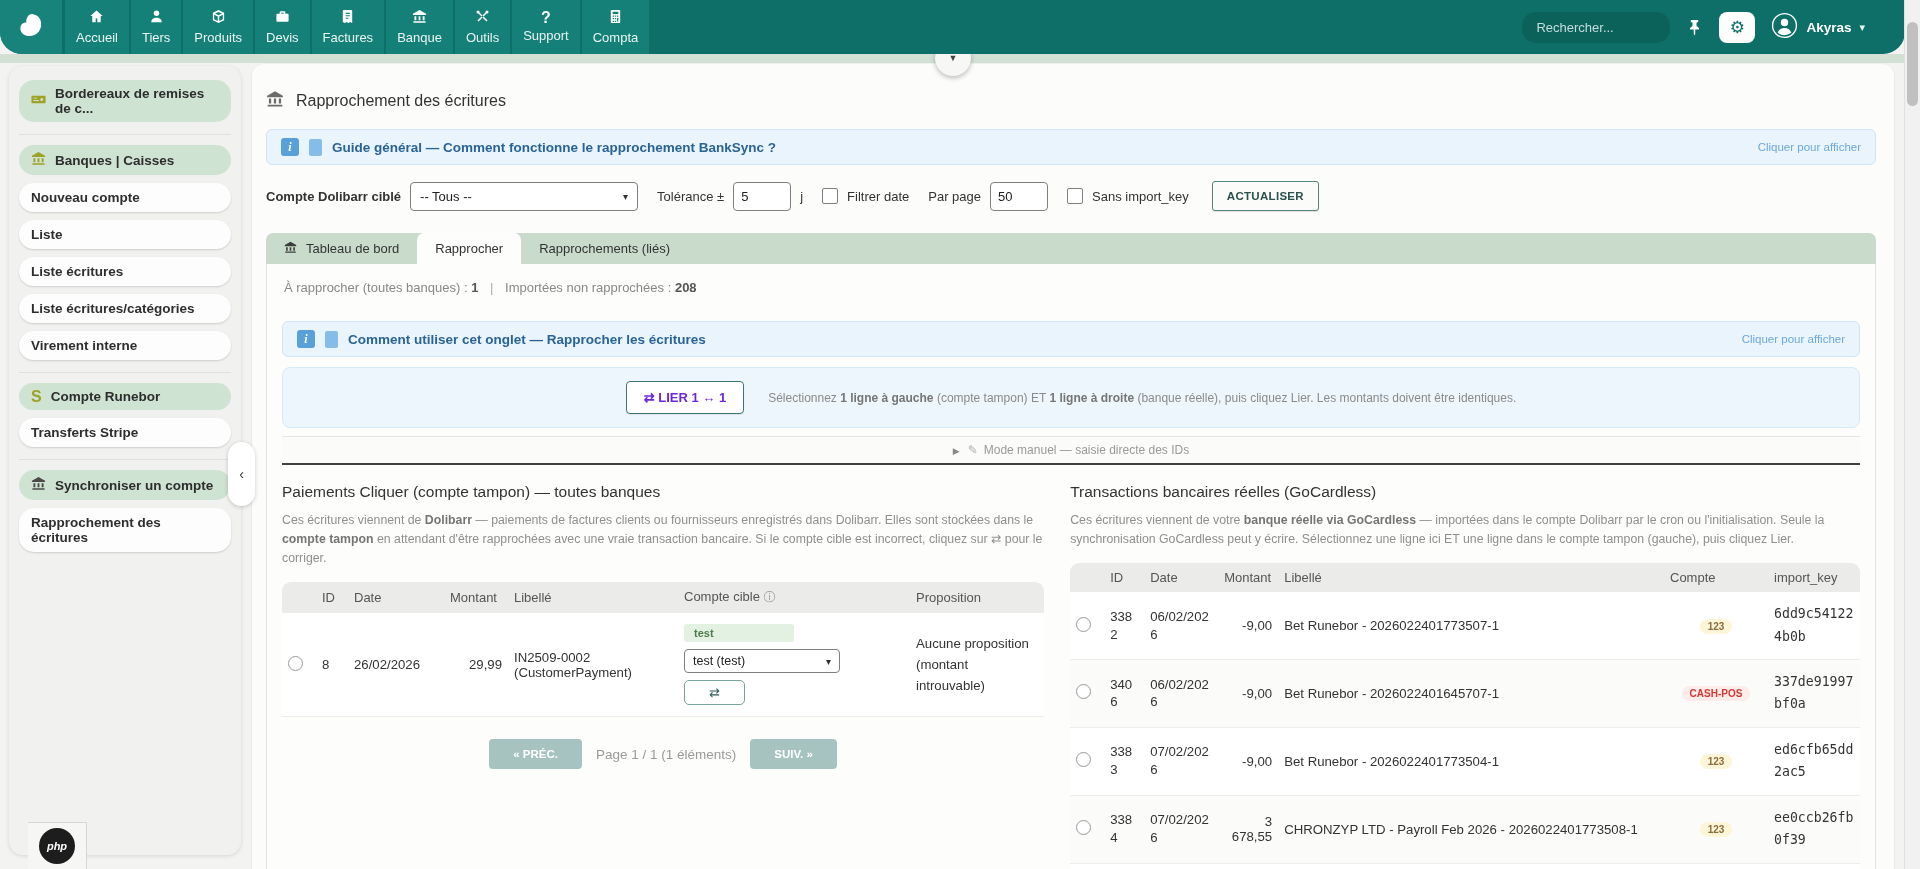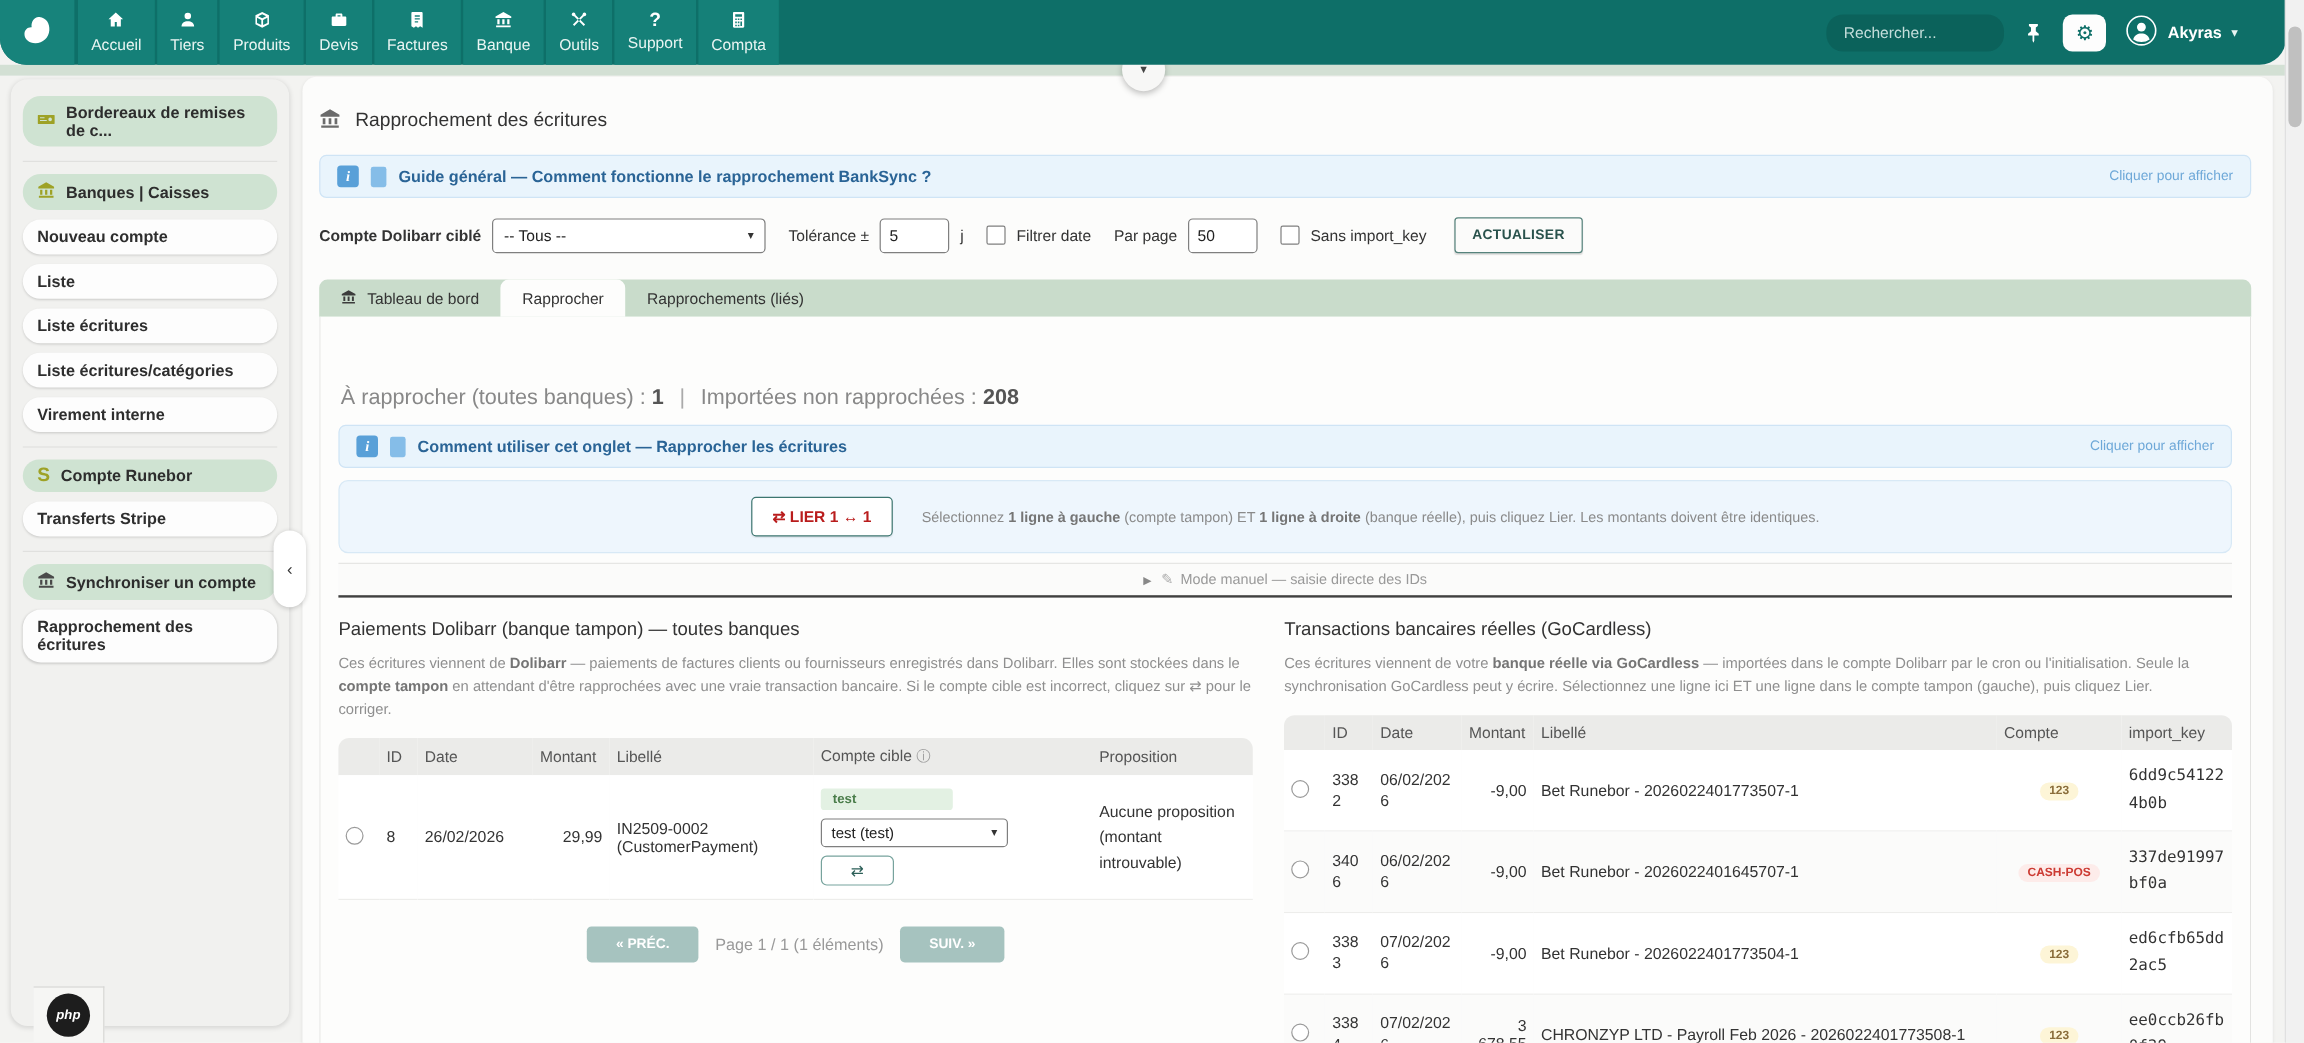--- a/index.html
+++ b/index.html
@@ -104,32 +104,32 @@
     font-weight:bold;font-size:11.5px;letter-spacing:.3px;padding:8px 14px;cursor:pointer;
     box-shadow:0 1px 1px rgba(0,0,0,.12);font-family:"Liberation Sans",sans-serif;
   }
   
   .tabbar{display:flex;background:#c9dccb;border-radius:7px 7px 0 0;height:31px;align-items:stretch;}
   .tab{display:flex;align-items:center;gap:9px;padding:0 18px;font-size:13px;color:#333;cursor:pointer;}
   .tab.active{background:#fdfdfc;border-radius:7px 7px 0 0;}
   .tab .tab-icon{color:#3c3c3c;}
   
   .card{background:#fdfdfc;border:1px solid #e3e3e1;border-top:none;border-radius:0 0 8px 8px;padding:10px 15px 26px;}
-  .stats{color:#888;font-size:18px;padding:6px 2px 12px;margin-top:41px;}
+  .stats{color:#888;font-size:13px;padding:6px 2px 26px;}
   .stats b{color:#555;}
   .stats .sep{margin:0 8px;color:#aaa;}
   
   .link-panel{
     background:#eef6fd;border:1px solid #d8e9f6;border-radius:8px;
     display:flex;align-items:center;justify-content:center;gap:24px;
     padding:13px 10px;margin:10px 0 8px;
   }
   .btn-lier{
     background:#fff;border:1.5px solid #3c7670;border-radius:4px;padding:8px 17px;
-    font-weight:bold;font-size:13px;color:#b91c1c;cursor:pointer;box-shadow:0 1px 1px rgba(0,0,0,.08);
+    font-weight:bold;font-size:13px;color:#6d28d9;cursor:pointer;box-shadow:0 1px 1px rgba(0,0,0,.08);
     font-family:"Liberation Sans",sans-serif;
   }
   .link-hint{margin:0;color:#8a8a8a;font-size:12px;max-width:980px;}
   .link-hint .b, .desc .b{font-weight:bold;color:#757575;}
   .manual-row{
     border-top:1px solid #e6e6e4;border-bottom:2px solid #404040;background:#fbfbfa;
     text-align:center;color:#999;font-size:12px;padding:6px 0;margin:8px 0 0;cursor:pointer;
   }
   .manual-row .tri{font-size:9px;margin-right:8px;color:#888;}
   .manual-row .pencil{margin-right:6px;color:#aaa;}
@@ -399,21 +399,21 @@
       <p class="link-hint"><span>Sélectionnez </span><span class="b">1 ligne à gauche</span><span> (compte tampon) ET </span><span class="b">1 ligne à droite</span><span> (banque réelle), puis cliquez Lier. Les montants doivent être identiques.</span></p>
     </div>
 
     <div class="manual-row">
       <span class="tri">▶</span><span class="pencil">✎</span><span>Mode manuel — saisie directe des IDs</span>
     </div>
 
     <div class="cols">
 
       <div class="col left">
-        <h2>Paiements Dolibarr (banque tampon) — toutes banques</h2>
+        <h2>Paiements Cliquer (compte tampon) — toutes banques</h2>
         <p class="desc"><span>Ces écritures viennent de </span><span class="b">Dolibarr</span><span> — paiements de factures clients ou fournisseurs enregistrés dans Dolibarr. Elles sont stockées dans le </span><span class="b">compte tampon</span><span> en attendant d'être rapprochées avec une vraie transaction bancaire. Si le compte cible est incorrect, cliquez sur ⇄ pour le corriger.</span></p>
         <table class="dtable left-table">
           <colgroup>
               <col style="width:34px">
               <col style="width:32px">
               <col style="width:96px">
               <col style="width:64px">
               <col style="width:170px">
               <col style="width:232px">
               <col>

